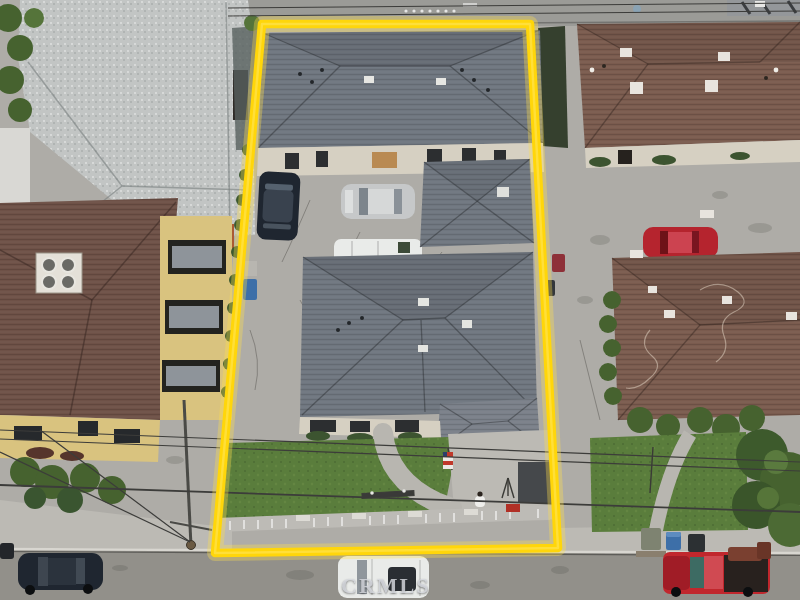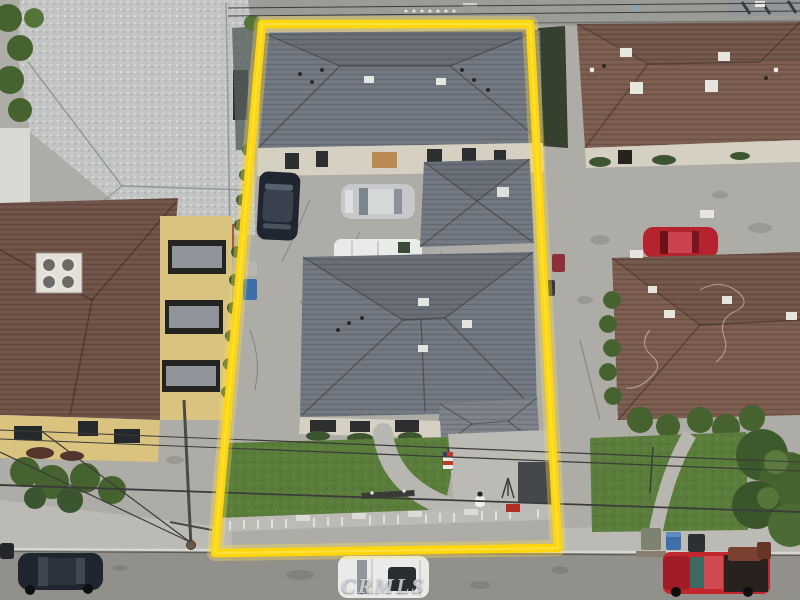--- a/index.html
+++ b/index.html
@@ -1,17 +1,17 @@
 <!DOCTYPE html>
 <html style="--boundary-yellow: #FFD60A; --boundary-glow: #FFDF4D; --roof-gray: #6F767F; --roof-gray-light: #7A818A; --roof-light: #C2C5C4; --roof-brown: #7A5B4E; --roof-brown2: #6E5147; --wall-cream: #D6D0C2; --wall-yellow: #D9C37F; --grass: #5A7D3C; --tree-green: #46622F; --concrete: #AEACA7; --concrete-light: #BCBAB4; --asphalt: #92908A; --alley-gray: #9B9B97; --car-dark: #1F2630; --car-silver: #C6C8C9; --car-white: #E9EBE9; --car-red: #B5242E; --truck-red: #C1272D; --bin-blue: #3D6FA8;"><head>
 <meta charset="utf-8">
 <style>
   html,body{margin:0;padding:0;background:#222;}
   .scene{position:relative;width:800px;height:600px;overflow:hidden;
-         font-family:"Liberation Sans",sans-serif;background:#aeaca7;font-style:italic;}
+         font-family:"Liberation Sans",sans-serif;background:#aeaca7;}
   .scene svg{position:absolute;left:0;top:0;}
   .watermark{position:absolute;left:341px;top:573px;
     font-family:"Liberation Serif",serif;font-weight:bold;font-size:22px;
     letter-spacing:2px;color:rgba(216,219,224,0.82);
     text-shadow:0 1px 2px rgba(40,40,40,0.55);user-select:none;}
 </style>
 </head>
 <body>
 
 <div class="scene">

